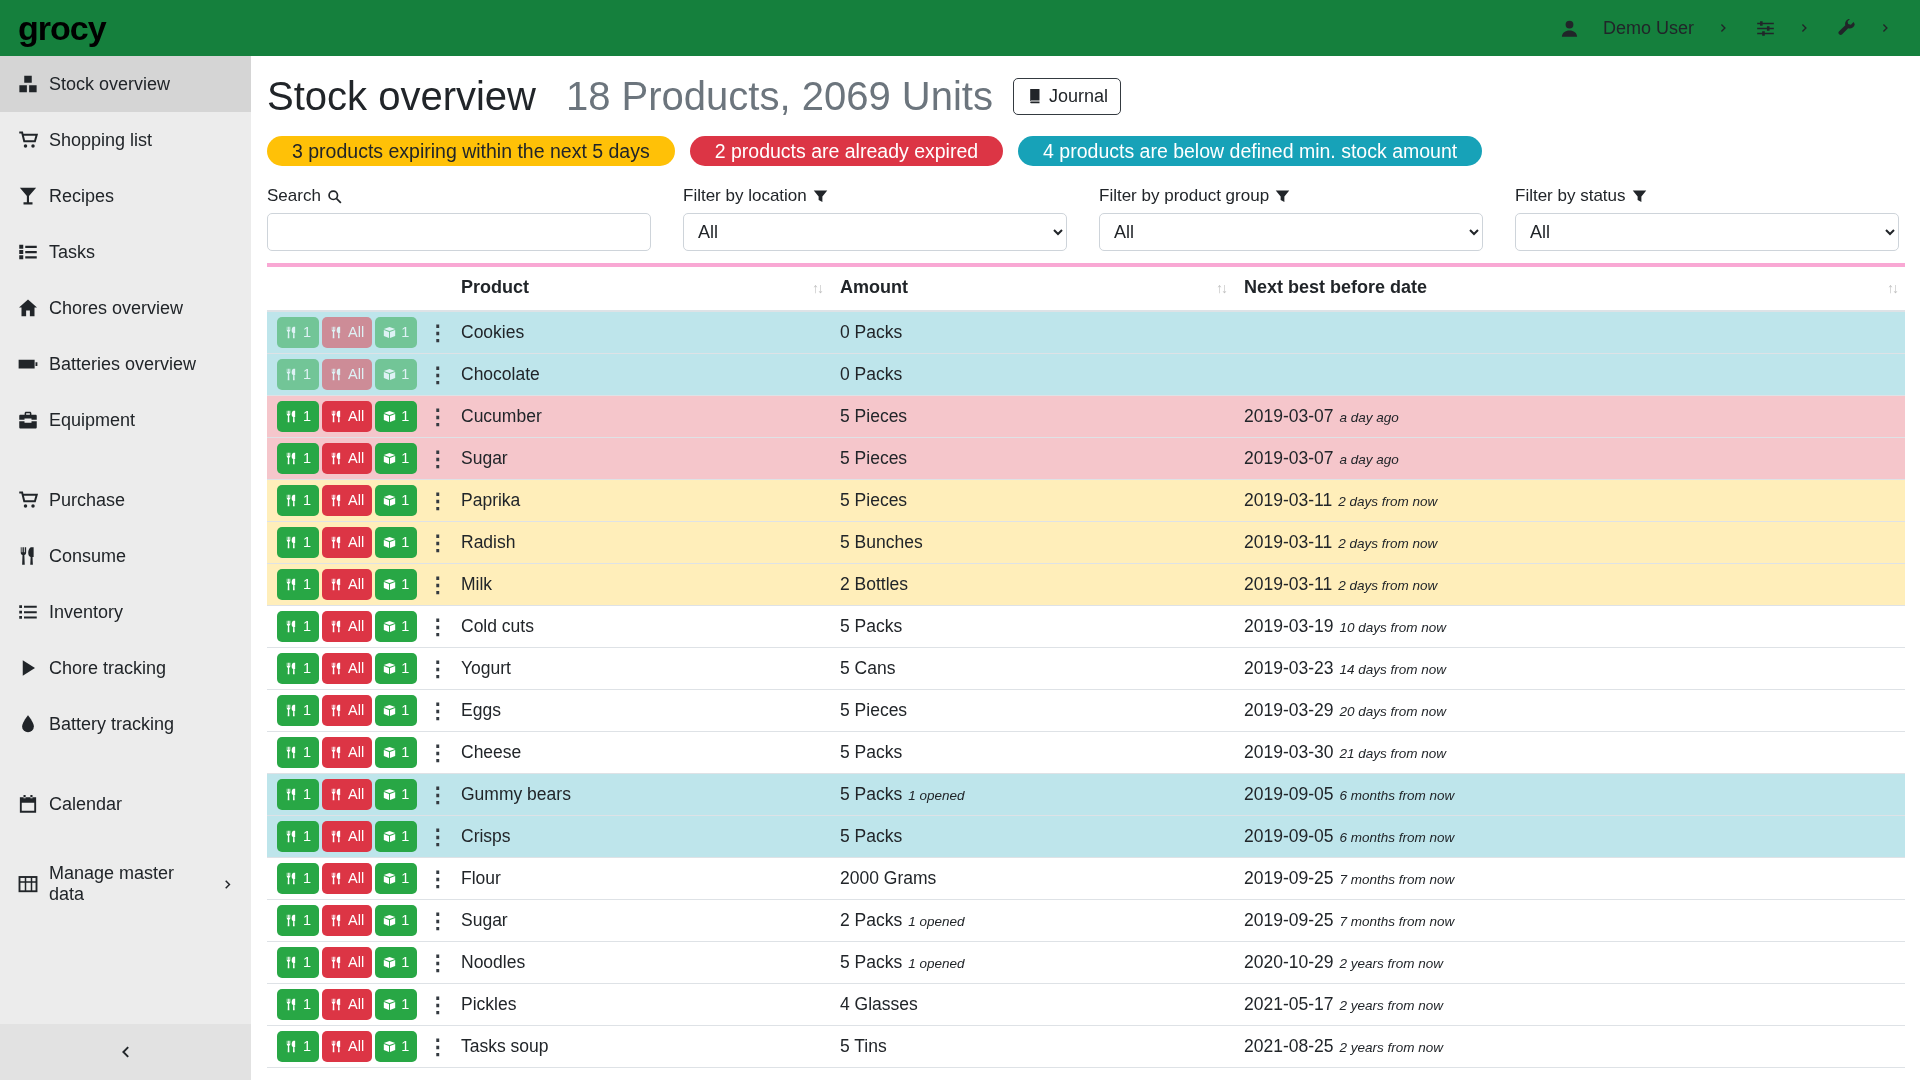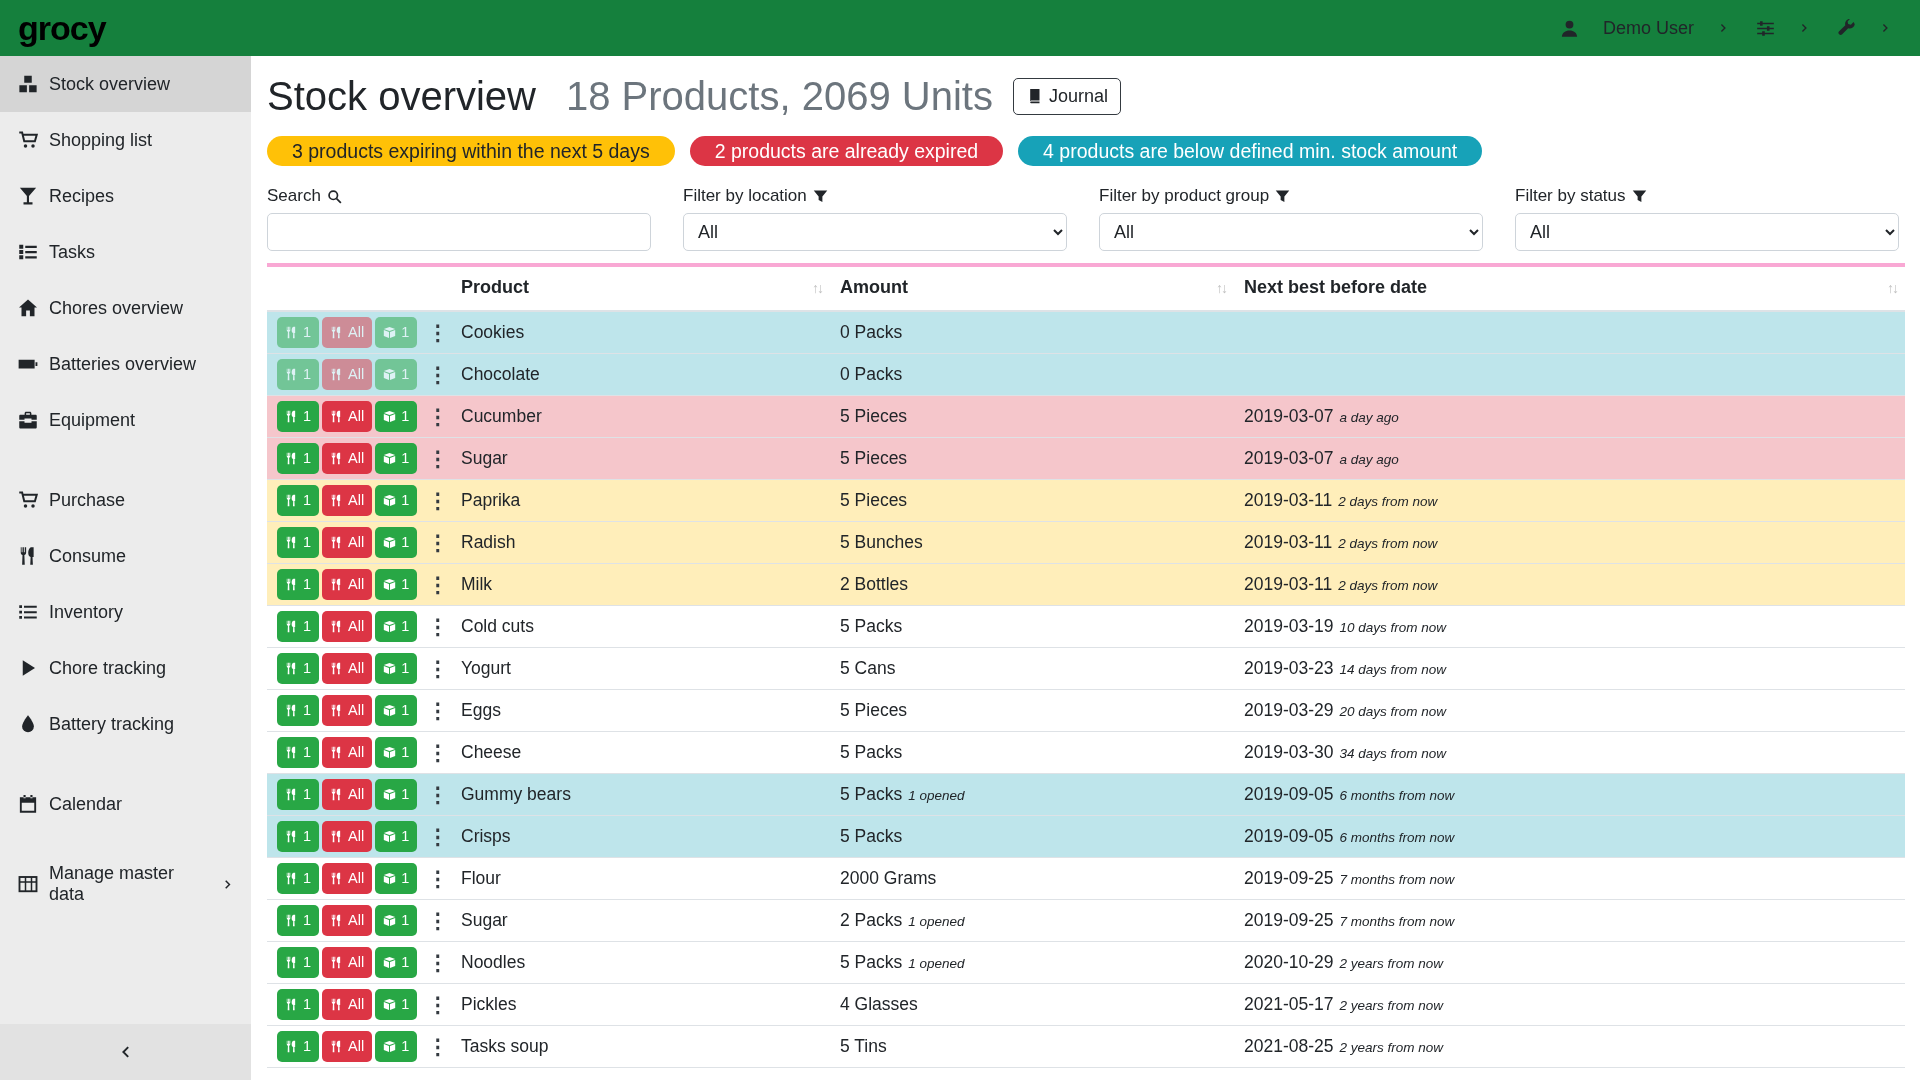--- a/index.html
+++ b/index.html
@@ -639,21 +639,21 @@
             </button><button class="rbtn rbtn-green">
               <span class="ric">
                 <svg viewBox="0 0 16 16" fill="currentColor">
                   <path d="M8 1.2l7 2.4-7 2.5-7-2.5zM1 5l6.4 2.3v7.5L1 12.4zM15 5v7.4l-6.4 2.4V7.3z"></path>
                 </svg>
               </span>
               <span>1</span>
             </button><button class="menu-dots">⋮</button></td>
           <td>Cheese</td>
           <td>5 Packs</td>
-          <td>2019-03-30<span class="note">34 days from now</span></td>
+          <td>2019-03-30<span class="note">21 days from now</span></td>
         </tr>
         <tr class="st-belowmin">
           <td class="actions-cell"><button class="rbtn rbtn-green">
               <span class="ric">
                 <svg viewBox="0 0 16 16" fill="currentColor">
                   <path d="M2.2 1v4.3c0 .9.6 1.6 1.4 1.8L3.3 15h2.1l-.3-7.9c.8-.2 1.4-.9 1.4-1.8V1H5.4v4h-.7V1H3.6v4h-.7V1zM10.8 1C9.3 1 8.2 3 8.2 5.5c0 1.7.8 2.9 1.9 3.2L9.8 15h2.1l-.3-6.3h.9V1z"></path>
                 </svg>
               </span>
               <span>1</span>
             </button><button class="rbtn rbtn-red">

